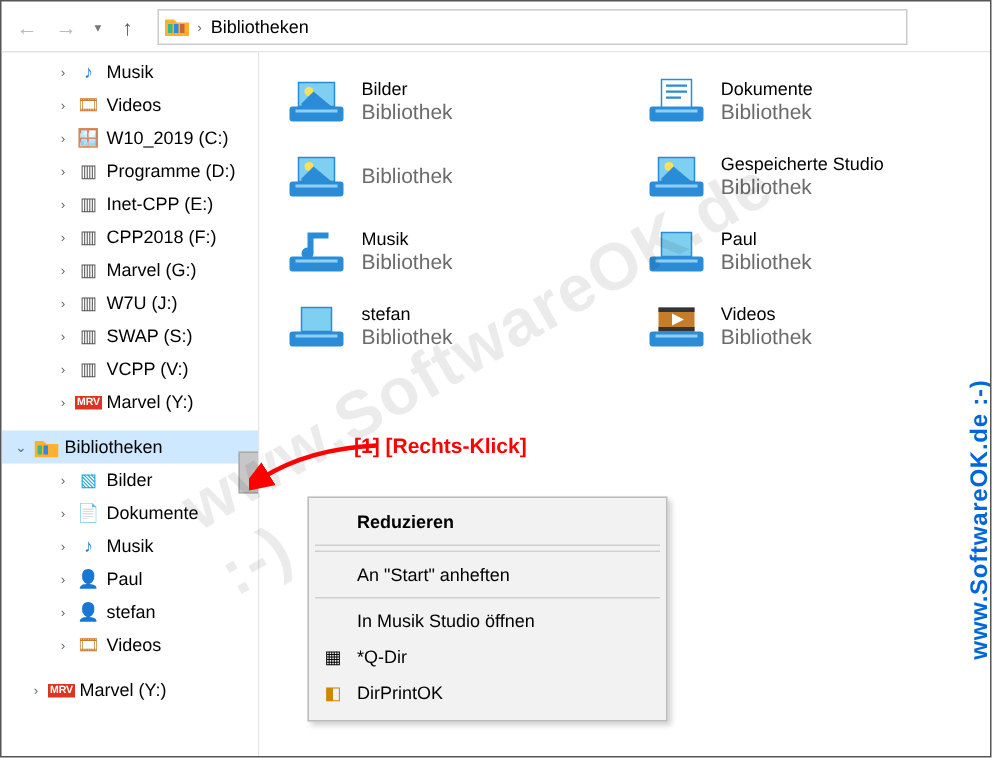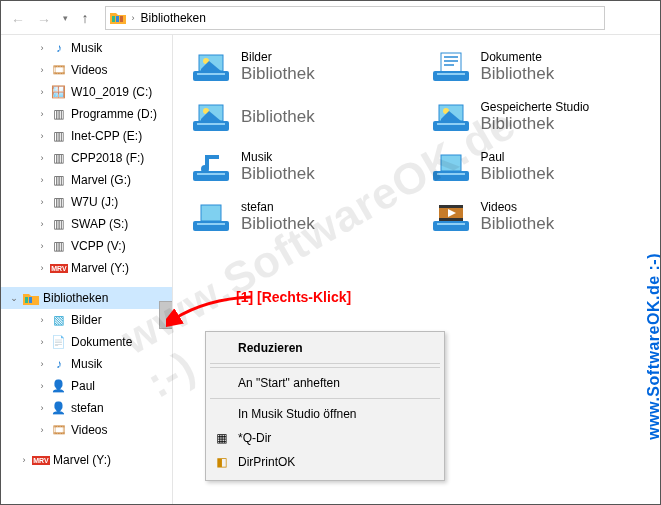--- a/index.html
+++ b/index.html
@@ -19,21 +19,21 @@
   .tree-item.indent { padding-left: 36px; }
   .tree-item.selected { background: #cde8ff; }
   .tree-item .exp { width: 10px; color: #666; font-size: 9px; display: inline-block; text-align: center; }
   .tree-item .ico { width: 16px; height: 16px; display: inline-flex; align-items: center; justify-content: center; font-size: 12px; }
 
   .content { flex: 1; position: relative; padding: 14px 0 0 18px; background: #fff; }
   .lib-grid { display: grid; grid-template-columns: 1fr 1fr; column-gap: 10px; row-gap: 14px; }
   .lib-item { display: flex; align-items: center; gap: 10px; }
   .lib-icon { width: 40px; height: 36px; display: flex; align-items: center; justify-content: center; }
   .lib-text .title { font-size: 12px; color: #000; }
-  .lib-text .sub { font-size: 17px; color: #6b6b6b; }
+  .lib-text .sub { font-size: 14px; color: #6b6b6b; }
 
   
   .svg-folder { width:16px; height:13px; }
   .svg-lib { width: 40px; height: 32px; }
 
   
   .ctx { position: absolute; left: 204px; top: 330px; width: 240px; background: #f2f2f2; border: 1px solid #bbb; box-shadow: 2px 2px 4px rgba(0,0,0,.2); padding: 4px 2px 6px; z-index: 10; }
   .ctx-item { padding: 5px 10px 5px 30px; font-size: 12px; color: #000; position: relative; }
   .ctx-sep { height: 1px; background: #d0d0d0; margin: 3px 2px; }
   .ctx-item .mico { position: absolute; left: 6px; top: 4px; width: 16px; height: 16px; display: flex; align-items: center; justify-content: center; font-size: 12px; }

